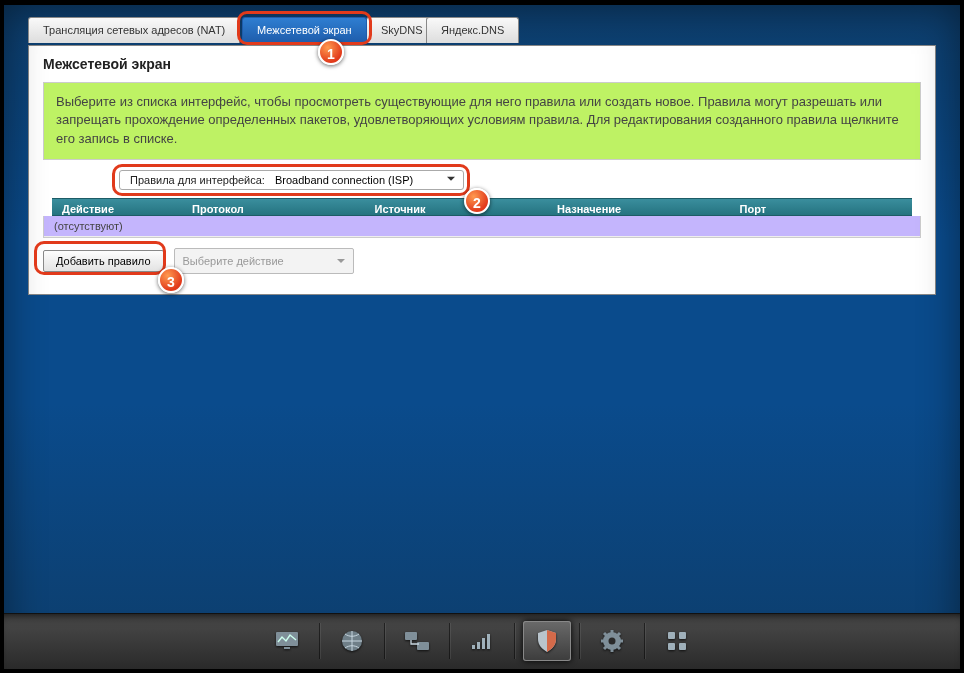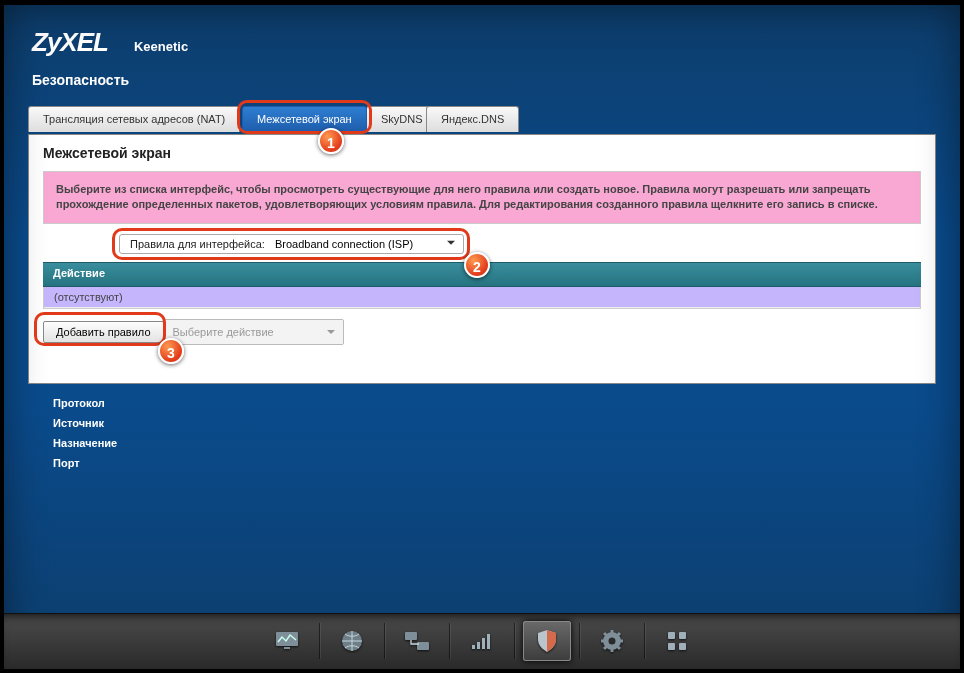--- a/index.html
+++ b/index.html
@@ -37,45 +37,44 @@
     z-index: 31; pointer-events: none;
   }
 
   .panel {
     margin: 0 24px; background: #fff; border: 1px solid #888;
     height: 250px;
   }
   .panel-title { font-size: 14px; font-weight: bold; padding: 10px 14px 2px; }
   .info-box {
     margin: 8px 14px 10px; padding: 10px 12px; border: 1px solid #ccc;
-    background: #f9a8d4; font-size: 11px; line-height: 1.45; color: #444; font-weight: bold;
+    background: #bef264; font-size: 13px; line-height: 1.45; color: #444;
   }
   .selector-row { margin: 2px 0 8px 90px; position: relative; }
   .selector {
     display: inline-flex; align-items: center; gap: 10px;
     border: 1px solid #aaa; border-radius: 3px; padding: 3px 28px 3px 10px;
     background: #fff; font-size: 11px; position: relative; cursor: pointer;
     width: 345px;
   }
   .selector .label { color: #222; }
   .selector .value { color: #000; }
   .selector .caret { position: absolute; right: 8px; top: 50%; transform: translateY(-40%); border: 4px solid transparent; border-top-color: #333; }
 
   .grid-head {
-    display: flex; height: 25px; color: #fff; font-size: 11px; font-weight: bold;
+    display: flex; height: 18px; color: #fff; font-size: 11px; font-weight: bold;
     background: linear-gradient(#3a8e9d,#257380); border-top: 1px solid #1d5c66; border-bottom: 1px solid #1d5c66;
-    margin: 0 14px;
-    flex-direction: column;
+    margin: 0 23px;
   }
   .grid-head div { flex: 1; padding: 4px 10px; }
   .grid-head div:first-child { flex: 0 0 130px; }
   .grid-body { margin: 0 14px; border: 1px solid #ccc; border-top: none; background: #c4b5fd; }
   .grid-row { padding: 4px 10px; font-size: 11px; color: #444; border-bottom: 1px solid #eee; }
 
-  .actions { margin: 10px 14px 0; display: flex; align-items: center; position: relative; }
+  .actions { margin: 10px 14px 0; display: flex; align-items: center; gap: 10px; position: relative; }
   .btn {
     height: 22px; padding: 0 12px; font-size: 11px; border: 1px solid #888;
     background: linear-gradient(#fdfdfd,#e3e3e3); border-radius: 2px; cursor: pointer;
   }
   .faux-select {
     height: 22px; width: 180px; border: 1px solid #bbb; background: #f3f3f3;
     border-radius: 2px; color: #999; font-size: 11px; padding: 12px 8px; line-height: 20px;
     display: inline-flex; justify-content: space-between; align-items: center; cursor: default;
   }
   .faux-select .caret { border: 4px solid transparent; border-top-color: #999; margin-top: 4px; }
@@ -96,27 +95,20 @@
   .divider { width: 1px; height: 36px; background: rgba(0,0,0,.5); box-shadow: 1px 0 0 rgba(255,255,255,.08); margin: 0 2px; }
 
   .screenshot-shadow { position:absolute; inset:0; pointer-events:none; box-shadow: inset 0 0 40px rgba(0,0,0,.45); }
 </style>
 </head>
 <body>
 
 <div class="frame">
   <div class="screenshot-shadow"></div>
 
-  <div class="header">
-    <div class="brand">
-      <span class="logo">ZyXEL</span>
-      <span class="model">Keenetic</span>
-    </div>
-    <div class="breadcrumb">Безопасность</div>
-  </div>
 
   <div class="tabs-strip">
     <div class="tab" style="left:0;">Трансляция сетевых адресов (NAT)</div>
     <div class="tab active" style="left:214px;">Межсетевой экран</div>
     <div class="tab" style="left:338px;">SkyDNS</div>
     <div class="tab" style="left:398px;">Яндекс.DNS</div>
 
     <div class="annot" style="left:209px; top:-6px; width:135px; height:34px;"></div>
     <div class="annot-badge" style="left:290px; top:22px;">1</div>
   </div>

